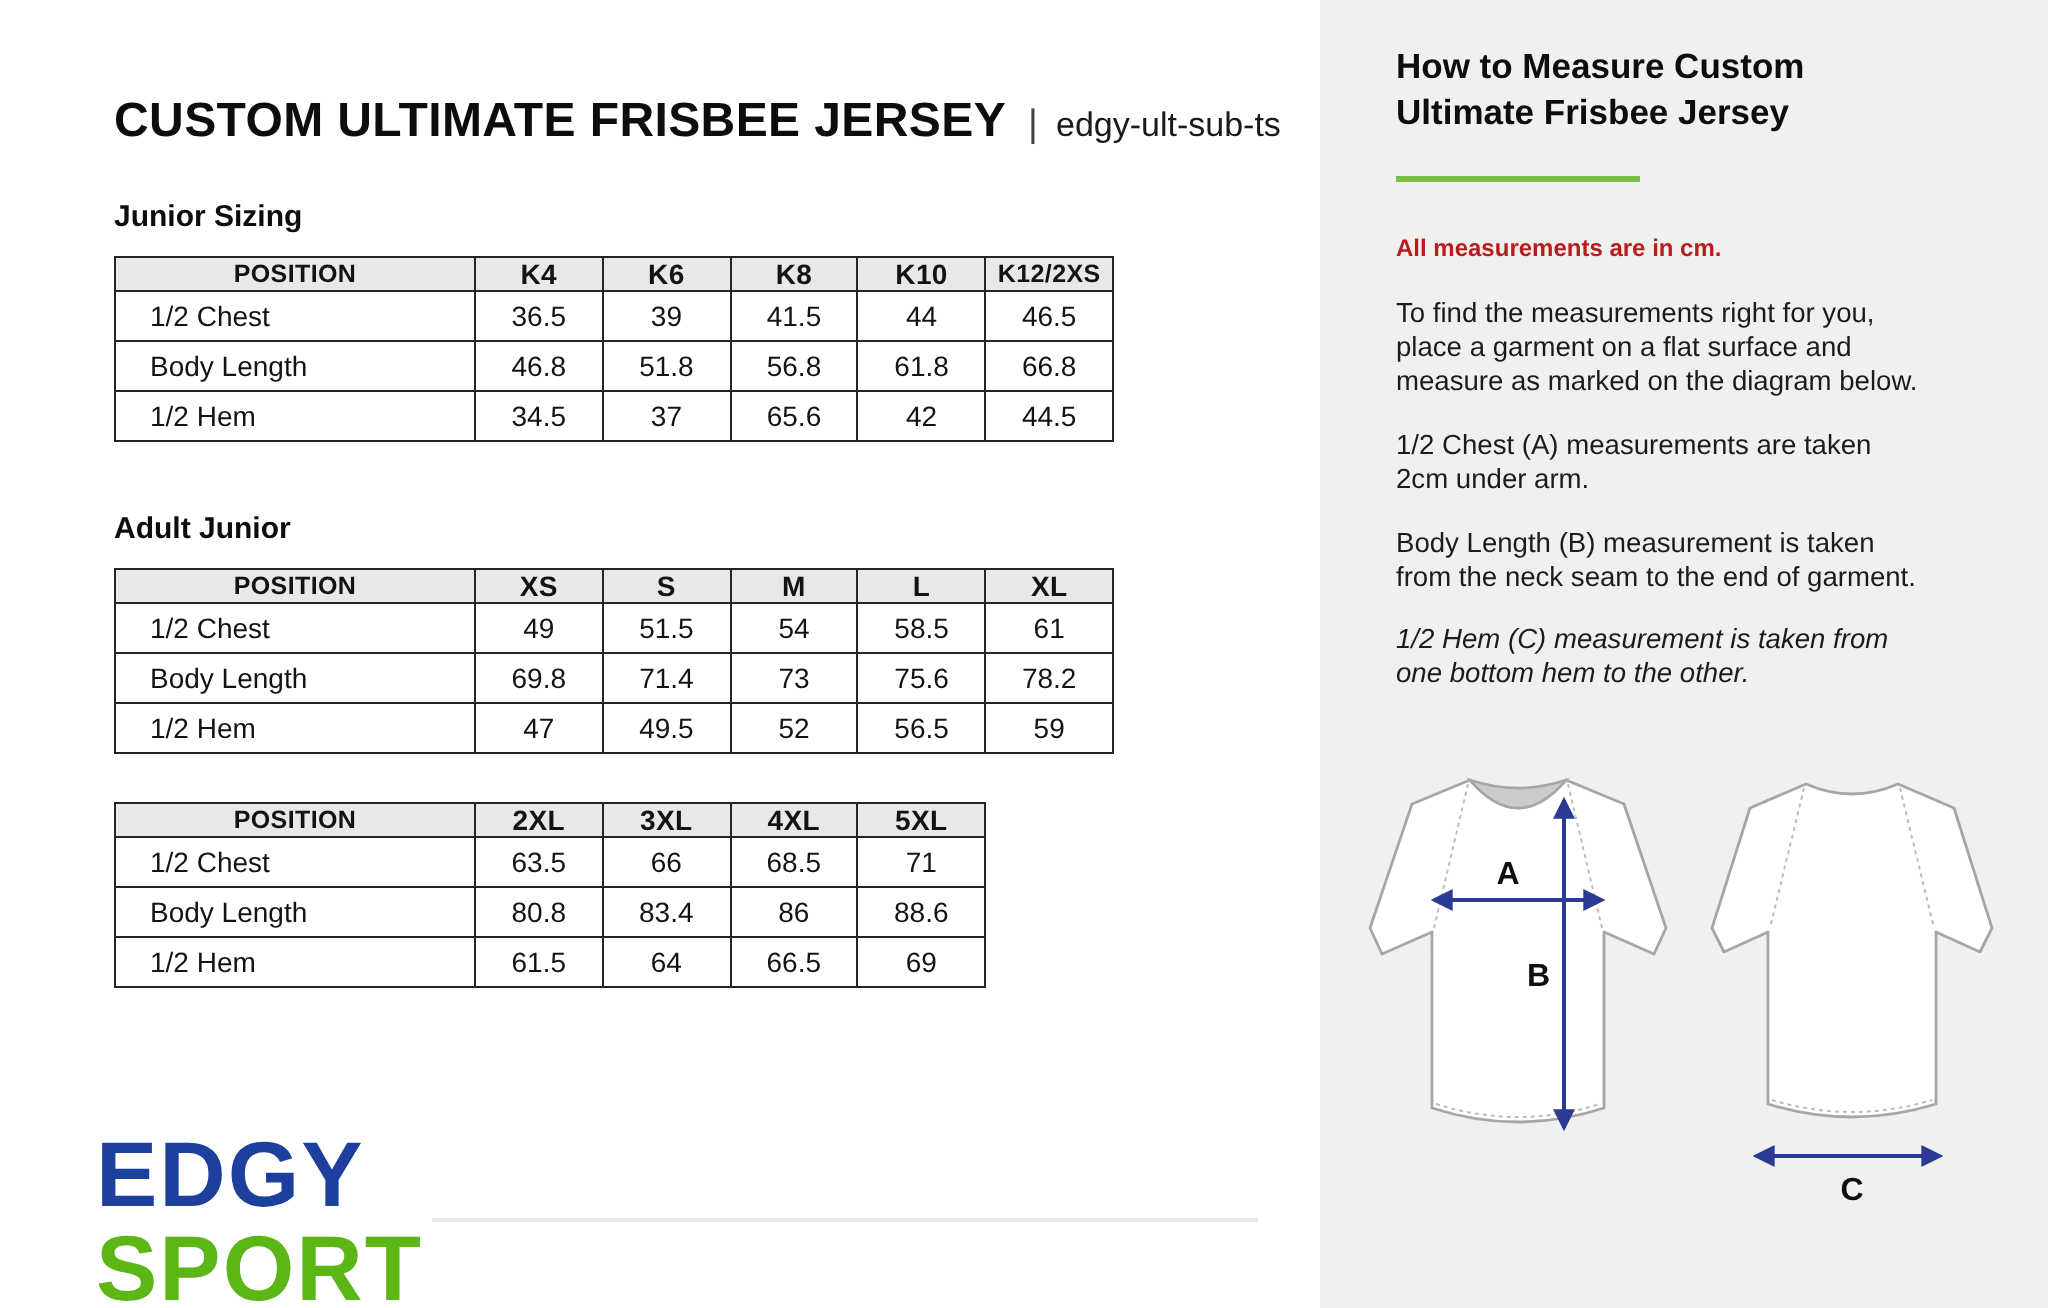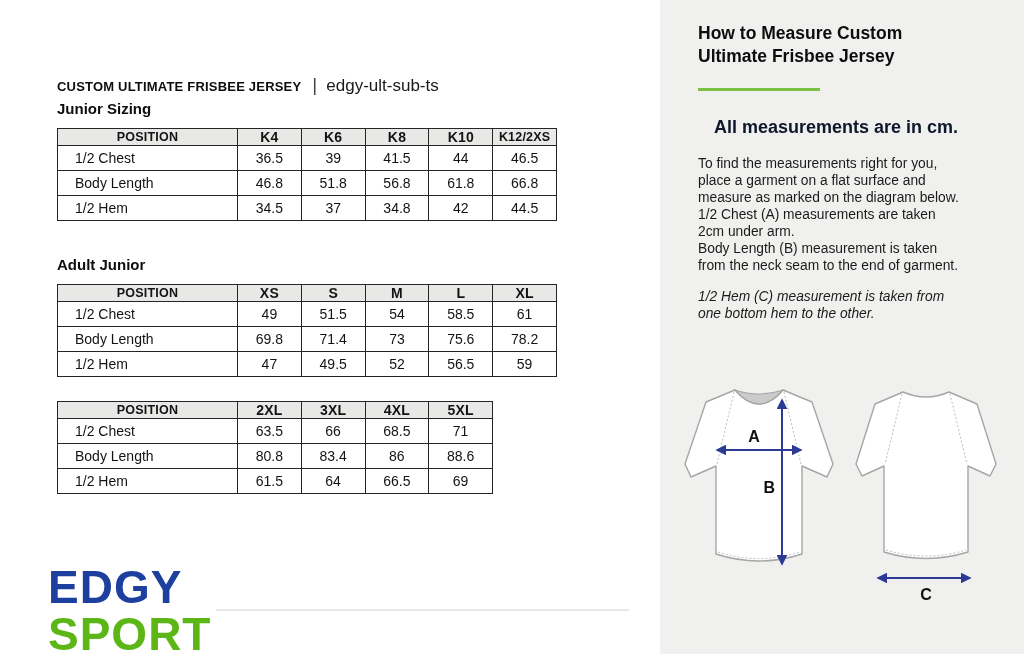--- a/index.html
+++ b/index.html
@@ -16,25 +16,24 @@
 
   
   .title-row {
     position: absolute;
     left: 57px; top: 47px;
     display: flex;
     align-items: baseline;
     white-space: nowrap;
   }
   .product-title {
-    font-size: 13px;
+    font-size: 24px;
     font-weight: 800;
     letter-spacing: 0.2px;
     color: #0d0d0d;
-    margin-top: 32px;
   }
   .title-sep {
     font-size: 19px;
     font-weight: 300;
     color: #444;
     margin: 0 9px 0 11px;
   }
   .product-sku {
     font-size: 17px;
     font-weight: 400;
@@ -119,33 +118,32 @@
     color: #0d0d0d;
     white-space: pre-line;
   }
   .green-underline {
     width: 122px; height: 3px;
     background: #7ac143;
     margin-top: 20px;
   }
   .measurements-note {
     margin-top: 26px;
-    font-size: 18px;
+    font-size: 12px;
     font-weight: 700;
-    color: #0f172a;
-    margin-left: 16px;
+    color: #b91c1c;
   }
   .panel-para {
     font-size: 13.8px;
     line-height: 17px;
     color: #1b1b1b;
     white-space: pre-line;
   }
   #para-1 { margin-top: 17px; }
-  #para-2, #para-3 { }
+  #para-2, #para-3 { margin-top: 15px; }
   #para-4 { margin-top: 14px; font-style: italic; }
   .panel-para b { font-weight: 400; }
 
   .diagram-svg {
     position: absolute;
     left: 0; top: 378px;
     width: 364px; height: 240px;
   }
   .shirt-outline { fill: #ffffff; stroke: #a6a6a6; stroke-width: 1.4; stroke-linejoin: round; }
   .collar-fill   { fill: #cbcbcb; stroke: #a6a6a6; stroke-width: 1.2; }
@@ -190,21 +188,21 @@
           <td>46.8</td>
           <td>51.8</td>
           <td>56.8</td>
           <td>61.8</td>
           <td>66.8</td>
         </tr>
         <tr>
           <td>1/2 Hem</td>
           <td>34.5</td>
           <td>37</td>
-          <td>34.8</td>
+          <td>65.6</td>
           <td>42</td>
           <td>44.5</td>
         </tr>
       </tbody>
     </table>
 
   <div id="adult-heading" class="section-heading">Adult Junior</div>
   <table id="adult-table-1" class="size-table">
       <thead>
         <tr>

